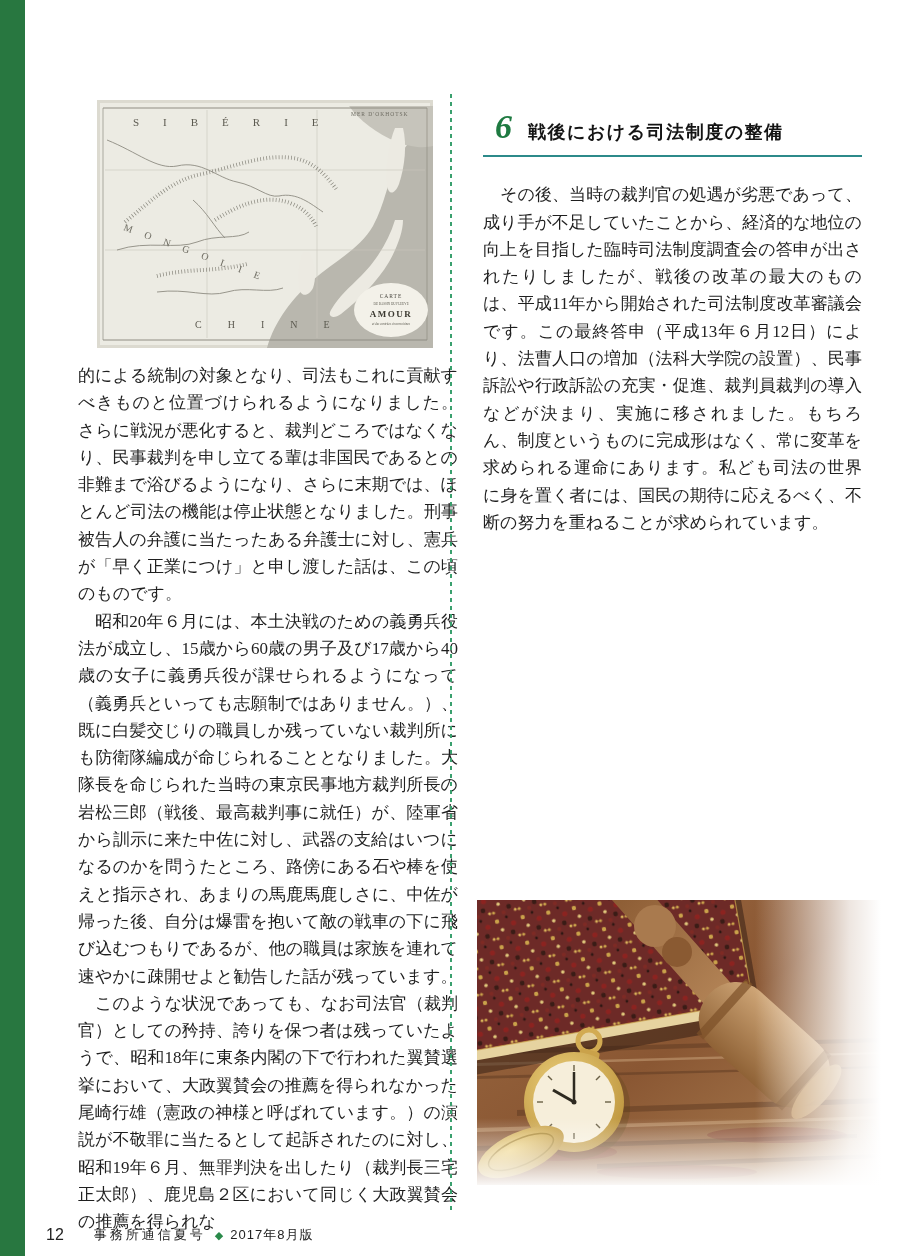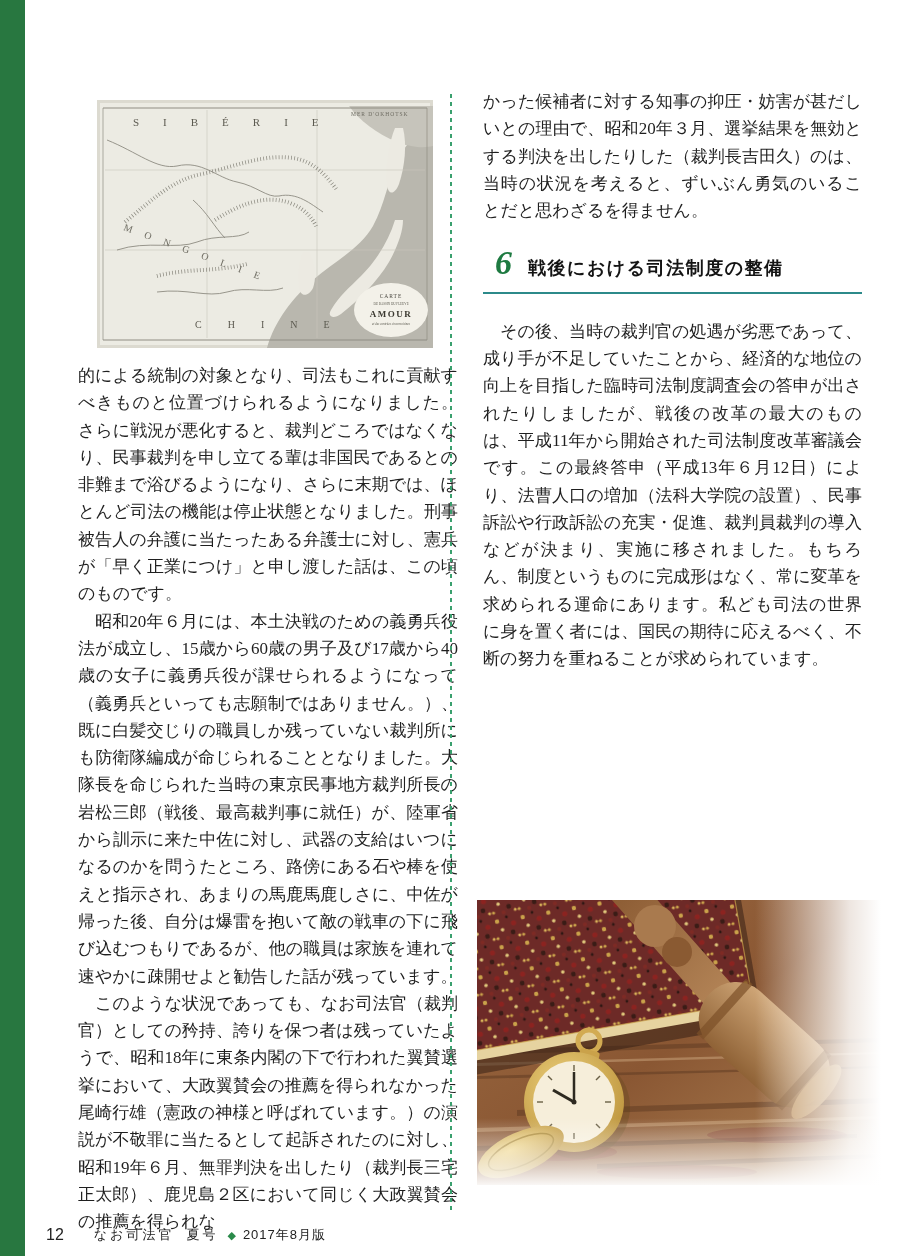--- a/index.html
+++ b/index.html
@@ -33,21 +33,21 @@
   .sec-title { font-size:18px; font-weight:700; letter-spacing:1.5px; color:#141414; }
 
   .photo-fig { position:absolute; left:477px; top:900px; width:404px; height:285px; }
 
   .footer {
     position:absolute; left:46px; top:1226px; display:flex; align-items:center;
     font-family:"Liberation Sans","DejaVu Sans",sans-serif; color:#222222;
   }
   .footer .pagenum { font-size:16px; margin-right:30px; }
   .footer .pub   { font-size:13px; letter-spacing:3px; }
-  .footer .issue { font-size:13px; letter-spacing:3px; margin-left:12px; }
+  .footer .issue { font-size:13px; letter-spacing:3px; }
   .footer .diamond { color:#2a8a4a; font-size:11px; margin:0 7px 0 9px; }
   .footer .edition { font-size:13px; letter-spacing:1px; }
 </style>
 </head>
 <body>
 
 <div class="page">
 
   <div class="green-bar"></div>
 
@@ -105,21 +105,20 @@
 
   <div class="col col-left">
     <p>的による統制の対象となり、司法もこれに貢献すべきものと位置づけられるようになりました。さらに戦況が悪化すると、裁判どころではなくなり、民事裁判を申し立てる輩は非国民であるとの非難まで浴びるようになり、さらに末期では、ほとんど司法の機能は停止状態となりました。刑事被告人の弁護に当たったある弁護士に対し、憲兵が「早く正業につけ」と申し渡した話は、この頃のものです。</p>
     <p class="indent">昭和20年６月には、本土決戦のための義勇兵役法が成立し、15歳から60歳の男子及び17歳から40歳の女子に義勇兵役が課せられるようになって（義勇兵といっても志願制ではありません。）、既に白髪交じりの職員しか残っていない裁判所にも防衛隊編成が命じられることとなりました。大隊長を命じられた当時の東京民事地方裁判所長の岩松三郎（戦後、最高裁判事に就任）が、陸軍省から訓示に来た中佐に対し、武器の支給はいつになるのかを問うたところ、路傍にある石や棒を使えと指示され、あまりの馬鹿馬鹿しさに、中佐が帰った後、自分は爆雷を抱いて敵の戦車の下に飛び込むつもりであるが、他の職員は家族を連れて速やかに疎開せよと勧告した話が残っています。</p>
     <p class="indent">このような状況であっても、なお司法官（裁判官）としての矜持、誇りを保つ者は残っていたようで、昭和18年に東条内閣の下で行われた翼賛選挙において、大政翼賛会の推薦を得られなかった尾崎行雄（憲政の神様と呼ばれています。）の演説が不敬罪に当たるとして起訴されたのに対し、昭和19年６月、無罪判決を出したり（裁判長三宅正太郎）、鹿児島２区において同じく大政翼賛会の推薦を得られな</p>
   </div>
 
   <div class="divider"></div>
 
   <div class="col col-right">
-    <p>かった候補者に対する知事の抑圧・妨害が甚だしいとの理由で、昭和20年３月、選挙結果を無効とする判決を出したりした（裁判長吉田久）のは、当時の状況を考えると、ずいぶん勇気のいることだと思わざるを得ません。</p>
     <h2 class="section-heading">
       <span class="sec-num">6</span>
       <span class="sec-title">戦後における司法制度の整備</span>
     </h2>
     <p class="indent">その後、当時の裁判官の処遇が劣悪であって、成り手が不足していたことから、経済的な地位の向上を目指した臨時司法制度調査会の答申が出されたりしましたが、戦後の改革の最大のものは、平成11年から開始された司法制度改革審議会です。この最終答申（平成13年６月12日）により、法曹人口の増加（法科大学院の設置）、民事訴訟や行政訴訟の充実・促進、裁判員裁判の導入などが決まり、実施に移されました。もちろん、制度というものに完成形はなく、常に変革を求められる運命にあります。私ども司法の世界に身を置く者には、国民の期待に応えるべく、不断の努力を重ねることが求められています。</p>
   </div>
 
   <figure class="photo-fig">
     <svg viewBox="0 0 404 285" width="404" height="285">
       <defs>
@@ -228,19 +227,19 @@
         <ellipse cx="44" cy="252" rx="35" ry="13" fill="none" stroke="#a8852f" stroke-width="1.5"></ellipse>
       </g>
 
       <rect x="278" y="0" width="126" height="285" fill="url(#fadeR)"></rect>
       <rect x="0" y="218" width="404" height="67" fill="url(#fadeB)"></rect>
     </svg>
   </figure>
 
   <footer class="footer">
     <span class="pagenum">12</span>
-    <span class="pub">なお司法官</span>
+    <span class="pub">事務所通信</span>
     <span class="issue">夏号</span>
     <span class="diamond">◆</span>
     <span class="edition">2017年8月版</span>
   </footer>
 
 </div>
 
 </body></html>

